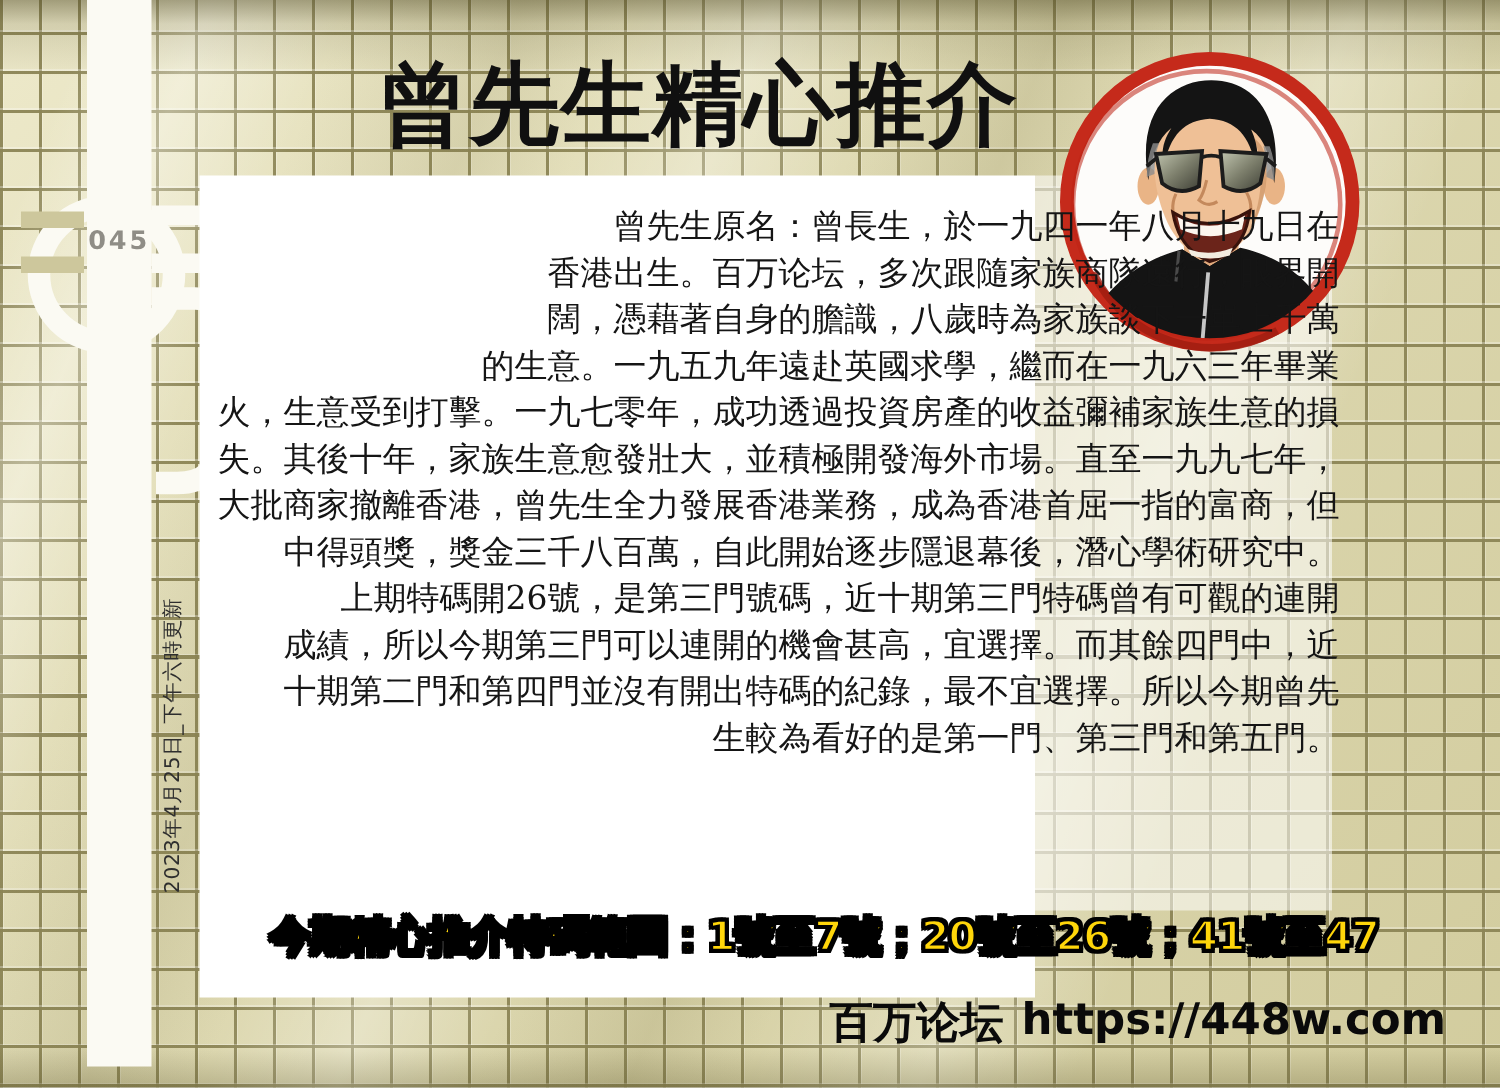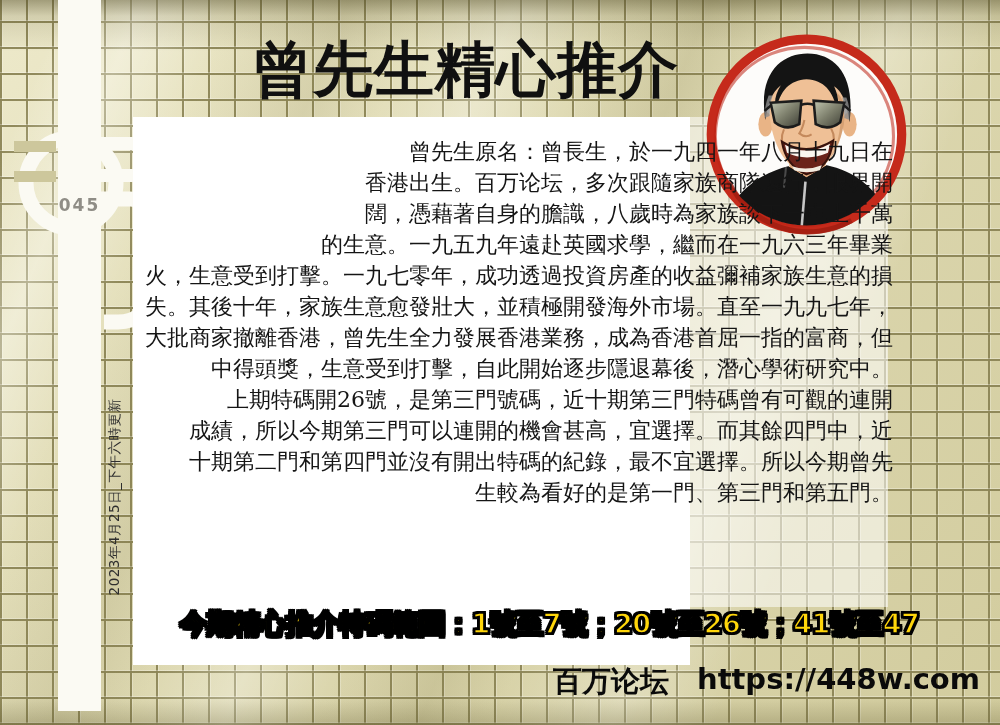--- a/index.html
+++ b/index.html
@@ -25,21 +25,21 @@
         rgba(255,255,250,0) 5%, rgba(255,255,250,.38) 11%, rgba(255,255,250,0) 18%,
         rgba(120,112,60,.14) 27%, rgba(255,255,250,0) 33%,
         rgba(255,255,250,.30) 40%, rgba(255,255,250,0) 47%,
         rgba(120,112,60,.16) 55%, rgba(255,255,250,0) 61%,
         rgba(255,255,250,.28) 70%, rgba(255,255,250,0) 78%);
   }
   
   .left-logo{position:absolute;left:0;top:0;}
   .badge-045{
     position:absolute;left:58px;top:151px;width:43px;text-align:center;
-    font-size:17px;font-weight:600;letter-spacing:2px;color:#8f8d86;margin-top:44px;
+    font-size:17px;font-weight:600;letter-spacing:2px;color:#8f8d86;
   }
   .date-vertical{
     position:absolute;left:115px;top:497px;white-space:nowrap;
     transform:translate(-50%,-50%) rotate(-90deg);
     font-size:13.5px;color:#2e2e2e;letter-spacing:.5px;
   }
   
   .white-box{position:absolute;left:133px;top:117px;width:557px;height:548px;background:#ffffff;}
   .white-box-faded{position:absolute;left:690px;top:117px;width:198px;height:490px;background:rgba(255,255,255,.55);}
   
@@ -63,21 +63,21 @@
   .recommendation{
     position:absolute;left:146px;top:606px;white-space:nowrap;
     font-size:27px;font-weight:bold;letter-spacing:-.5px;color:#ffd60a;
     -webkit-text-stroke:1.6px #000;
     text-shadow:2px 2px 0 #000,-2px 2px 0 #000,2px -2px 0 #000,-2px -2px 0 #000,
                 0 2px 0 #000,0 -2px 0 #000,2px 0 0 #000,-2px 0 0 #000;
     margin-left:34px;
   }
   
   .footer{
-    position:absolute;left:553px;top:662px;display:flex;gap:28px;
+    position:absolute;left:553px;top:662px;display:flex;gap:12px;
     font-size:29px;font-weight:bold;color:#0a0a0a;white-space:nowrap;
   }
 </style>
 </head>
 <body>
 
 <div class="stage">
 
   <div class="bg-grid"></div>
   <div class="bg-streaks"></div>
@@ -155,21 +155,21 @@
   </svg>
 
   <div class="bio">
     <div class="bio-line indent">曾先生原名：曾長生，於一九四一年八月十九日在</div>
     <div class="bio-line">香港出生。百万论坛，多次跟隨家族商隊遠行，眼界開</div>
     <div class="bio-line">闊，憑藉著自身的膽識，八歲時為家族談下一單上千萬</div>
     <div class="bio-line">的生意。一九五九年遠赴英國求學，繼而在一九六三年畢業</div>
     <div class="bio-line">火，生意受到打擊。一九七零年，成功透過投資房產的收益彌補家族生意的損</div>
     <div class="bio-line">失。其後十年，家族生意愈發壯大，並積極開發海外市場。直至一九九七年，</div>
     <div class="bio-line">大批商家撤離香港，曾先生全力發展香港業務，成為香港首屈一指的富商，但</div>
-    <div class="bio-line">中得頭獎，生意受到打擊，自此開始逐步隱退幕後，潛心學術研究中。</div>
+    <div class="bio-line">中得頭獎，獎金三千八百萬，自此開始逐步隱退幕後，潛心學術研究中。</div>
     <div class="bio-line indent">上期特碼開26號，是第三門號碼，近十期第三門特碼曾有可觀的連開</div>
     <div class="bio-line">成績，所以今期第三門可以連開的機會甚高，宜選擇。而其餘四門中，近</div>
     <div class="bio-line">十期第二門和第四門並沒有開出特碼的紀錄，最不宜選擇。所以今期曾先</div>
     <div class="bio-line">生較為看好的是第一門、第三門和第五門。</div>
   </div>
 
   <div class="recommendation">今期精心推介特碼範圍：1號至7號；20號至26號；41號至47</div>
 
   <div class="footer">
     <span>百万论坛</span>

